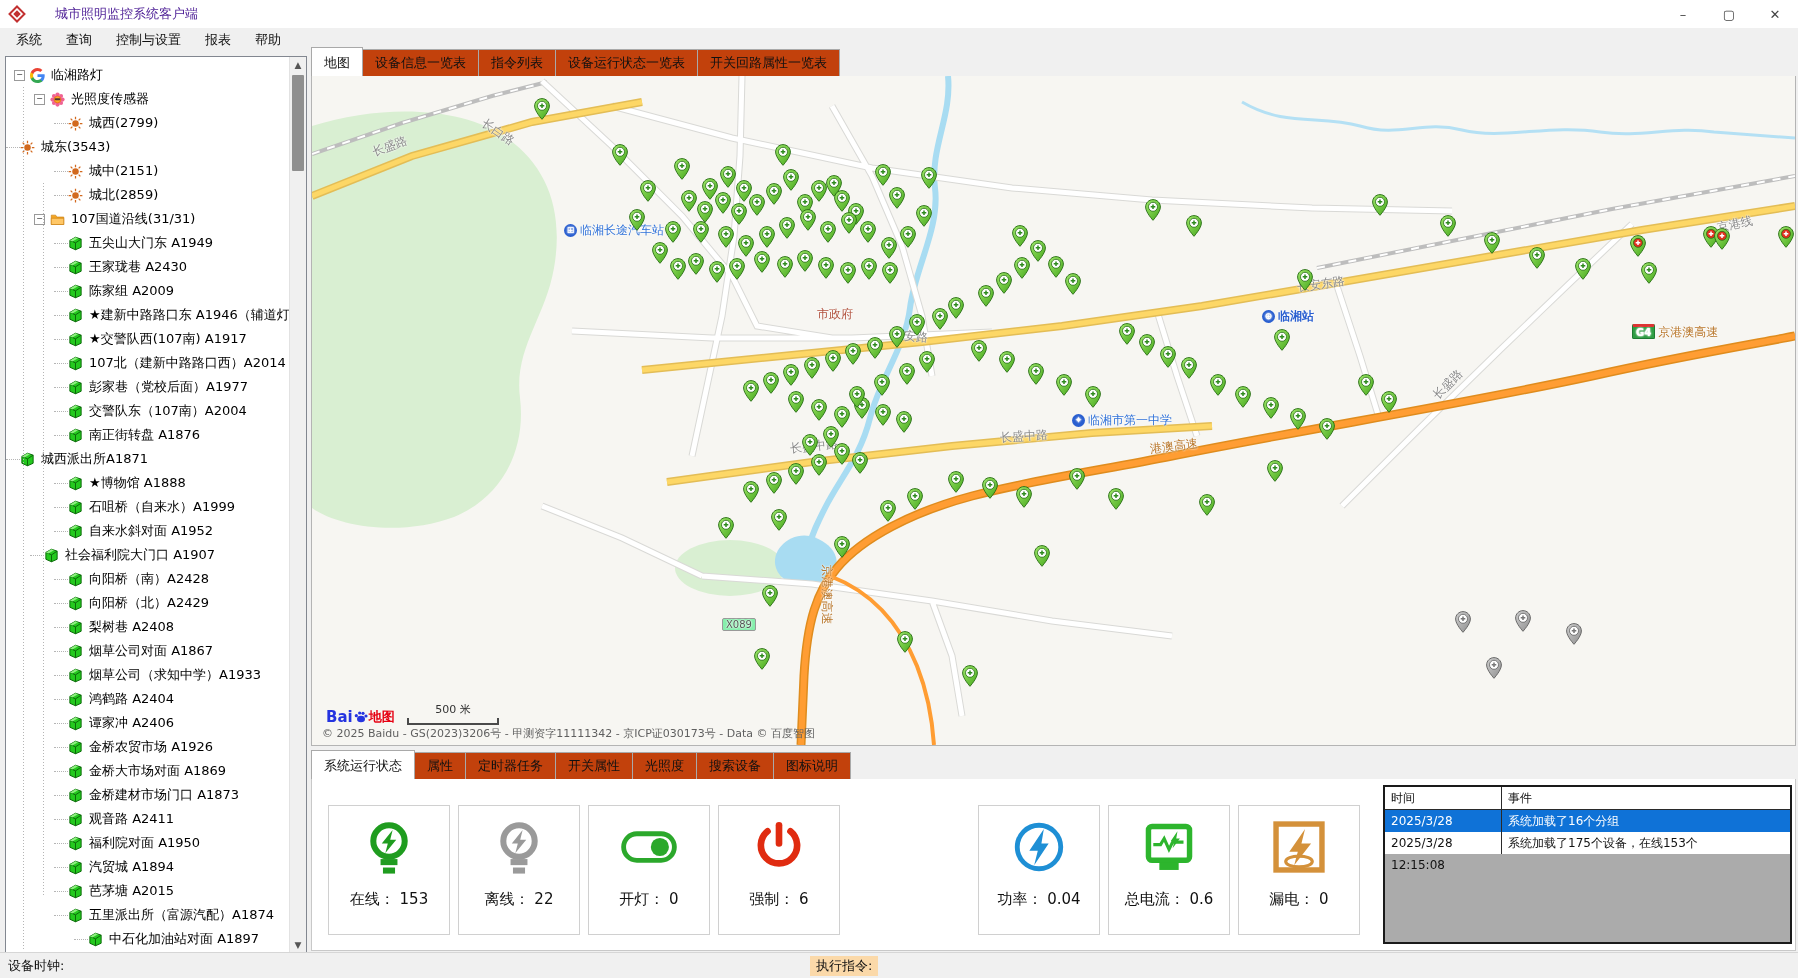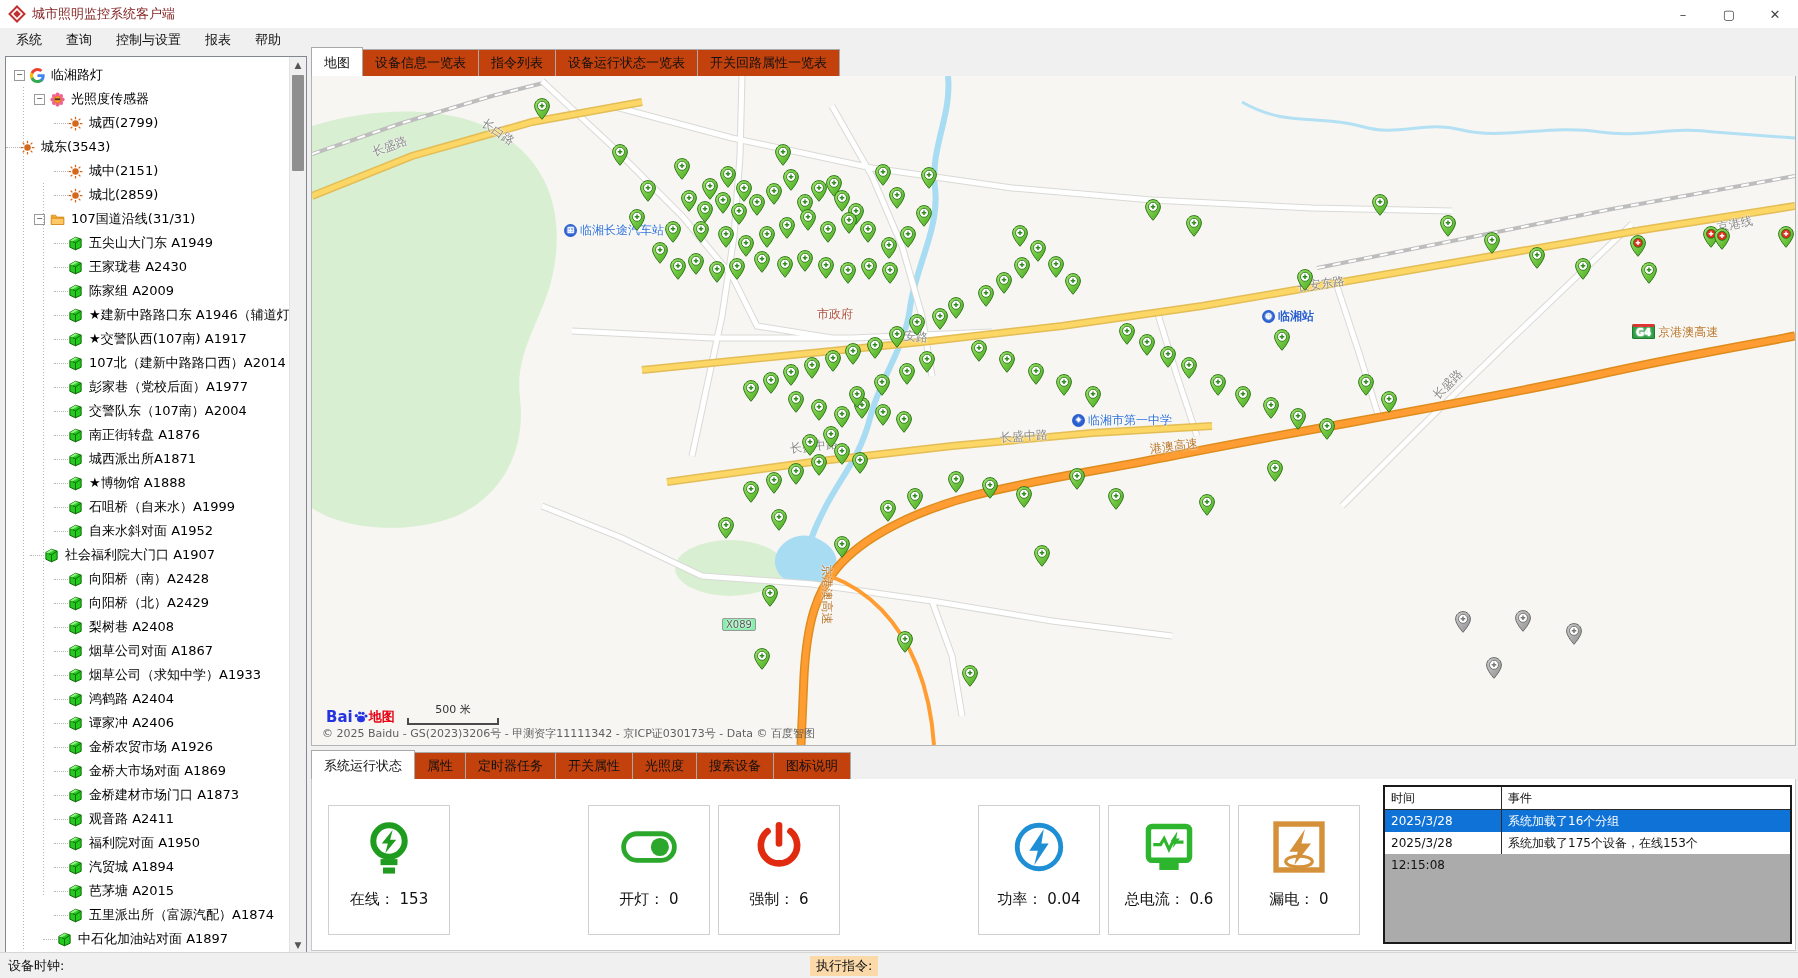--- a/index.html
+++ b/index.html
@@ -6,21 +6,21 @@
   body{
     width:1798px;height:978px;position:relative;overflow:hidden;
     background:#f0f0f0;
     font-family:"DejaVu Sans","Liberation Sans",sans-serif;
     font-size:13px;color:#111;
     -webkit-font-smoothing:antialiased;
   }
   
   .titlebar{position:absolute;left:0;top:0;width:1798px;height:28px;background:#ffffff;border-bottom:1px solid #e3e3e3;display:flex;align-items:center;}
   .app-icon{width:18px;height:18px;margin:0 6px 0 8px;}
-  .app-title{font-size:13px;color:#7f1d1d;}
+  .app-title{font-size:13px;color:#4c1d95;margin-left:23px;}
   .win-controls{position:absolute;right:0;top:0;height:28px;display:flex;}
   .win-btn{width:46px;height:28px;display:flex;align-items:center;justify-content:center;font-size:13px;color:#444;cursor:default;}
   
   .menubar{position:absolute;left:0;top:28px;width:1798px;height:23px;background:#f0f0f0;display:flex;align-items:center;padding-left:4px;}
   .menu-item{padding:2px 12px;color:#111;}
   
   .tree-panel{position:absolute;left:5px;top:56px;width:300px;height:896px;background:#fff;border:1px solid #828790;overflow:hidden;}
   .tree-scroll{position:absolute;right:0;top:0;width:16px;height:100%;background:#f0f0f0;border-left:1px solid #e2e2e2;}
   .tree-scroll .arrow{position:absolute;left:0;width:16px;height:16px;font-size:9px;color:#555;display:flex;align-items:center;justify-content:center;}
   .tree-scroll .thumb{position:absolute;left:2px;top:18px;width:12px;height:96px;background:#8f8f8f;border-radius:1px;}
@@ -288,21 +288,21 @@
         <span class="tree-icon">
           <svg width="15" height="15" viewBox="0 0 24 24">
             <path d="M3 7 L12 2 L21 5 L21 18 L12 22 L3 18 Z" fill="#24c91e" stroke="#0a6a08" stroke-width="1.6"></path>
             <path d="M3 7 L12 11 L21 5" fill="none" stroke="#0a6a08" stroke-width="1.6"></path>
             <path d="M12 11 V22" stroke="#0a6a08" stroke-width="1.6"></path>
             <path d="M3 7 L12 2 L16 3.4 L7 8.6 Z" fill="#8df07f"></path>
           </svg>
         </span>
         <span class="tree-label">南正街转盘 A1876</span>
       </div>
-      <div class="tree-row" style="padding-left: 48px; text-align: center;">
+      <div class="tree-row" style=" text-align: center;">
         <span style="width: 14px; flex: 0 0 auto; border-top: 1px dotted rgb(181, 181, 181); height: 0px;"></span>
         <span class="tree-icon">
           <svg width="15" height="15" viewBox="0 0 24 24">
             <path d="M3 7 L12 2 L21 5 L21 18 L12 22 L3 18 Z" fill="#24c91e" stroke="#0a6a08" stroke-width="1.6"></path>
             <path d="M3 7 L12 11 L21 5" fill="none" stroke="#0a6a08" stroke-width="1.6"></path>
             <path d="M12 11 V22" stroke="#0a6a08" stroke-width="1.6"></path>
             <path d="M3 7 L12 2 L16 3.4 L7 8.6 Z" fill="#8df07f"></path>
           </svg>
         </span>
         <span class="tree-label">城西派出所A1871</span>
@@ -528,21 +528,21 @@
         <span class="tree-icon">
           <svg width="15" height="15" viewBox="0 0 24 24">
             <path d="M3 7 L12 2 L21 5 L21 18 L12 22 L3 18 Z" fill="#24c91e" stroke="#0a6a08" stroke-width="1.6"></path>
             <path d="M3 7 L12 11 L21 5" fill="none" stroke="#0a6a08" stroke-width="1.6"></path>
             <path d="M12 11 V22" stroke="#0a6a08" stroke-width="1.6"></path>
             <path d="M3 7 L12 2 L16 3.4 L7 8.6 Z" fill="#8df07f"></path>
           </svg>
         </span>
         <span class="tree-label">五里派出所（富源汽配）A1874</span>
       </div>
-      <div class="tree-row" style="padding-left: 37px;">
+      <div class="tree-row" style="padding-left: 68px;">
         <span style="width: 14px; flex: 0 0 auto; border-top: 1px dotted rgb(181, 181, 181); height: 0px;"></span>
         <span class="tree-icon">
           <svg width="15" height="15" viewBox="0 0 24 24">
             <path d="M3 7 L12 2 L21 5 L21 18 L12 22 L3 18 Z" fill="#24c91e" stroke="#0a6a08" stroke-width="1.6"></path>
             <path d="M3 7 L12 11 L21 5" fill="none" stroke="#0a6a08" stroke-width="1.6"></path>
             <path d="M12 11 V22" stroke="#0a6a08" stroke-width="1.6"></path>
             <path d="M3 7 L12 2 L16 3.4 L7 8.6 Z" fill="#8df07f"></path>
           </svg>
         </span>
         <span class="tree-label">中石化加油站对面  A1897</span>
@@ -2146,20 +2146,29 @@
 <div class="bottom-panel" id="cards-panel">
     <div class="status-card" style="left: 16px;">
       <div class="card-icon"><svg width="58" height="58" viewBox="0 0 48 48">
           <circle cx="24" cy="19" r="13" fill="none" stroke="#1f9c1f" stroke-width="5"></circle>
           <polygon points="27,10 18,21 23,21 21,29 30,18 25,18" fill="#1f9c1f"></polygon>
           <rect x="17" y="34" width="14" height="5" fill="#1f9c1f"></rect>
           <rect x="19" y="41" width="10" height="5" fill="#1f9c1f"></rect>
         </svg></div>
       <div class="card-text"><span>在线： </span><span>153</span></div>
     </div>
+    <div class="status-card" style="left: 146px;">
+      <div class="card-icon"><svg width="58" height="58" viewBox="0 0 48 48">
+          <circle cx="24" cy="19" r="13" fill="none" stroke="#9a9a9a" stroke-width="5"></circle>
+          <polygon points="27,10 18,21 23,21 21,29 30,18 25,18" fill="#9a9a9a"></polygon>
+          <rect x="17" y="34" width="14" height="5" fill="#9a9a9a"></rect>
+          <rect x="19" y="41" width="10" height="5" fill="#9a9a9a"></rect>
+        </svg></div>
+      <div class="card-text"><span>离线： </span><span>22</span></div>
+    </div>
     <div class="status-card" style="left: 276px;">
       <div class="card-icon"><svg width="58" height="58" viewBox="0 0 48 48">
           <rect x="3" y="13" rx="11" ry="11" width="42" height="22" fill="none" stroke="#2ba82b" stroke-width="4"></rect>
           <circle cx="33" cy="24" r="7.5" fill="#2ba82b"></circle>
         </svg></div>
       <div class="card-text"><span>开灯： </span><span>0</span></div>
     </div>
     <div class="status-card" style="left: 406px;">
       <div class="card-icon"><svg width="58" height="58" viewBox="0 0 48 48">
           <path d="M24 6 v15" stroke="#e02b10" stroke-width="5.5" stroke-linecap="round"></path>

